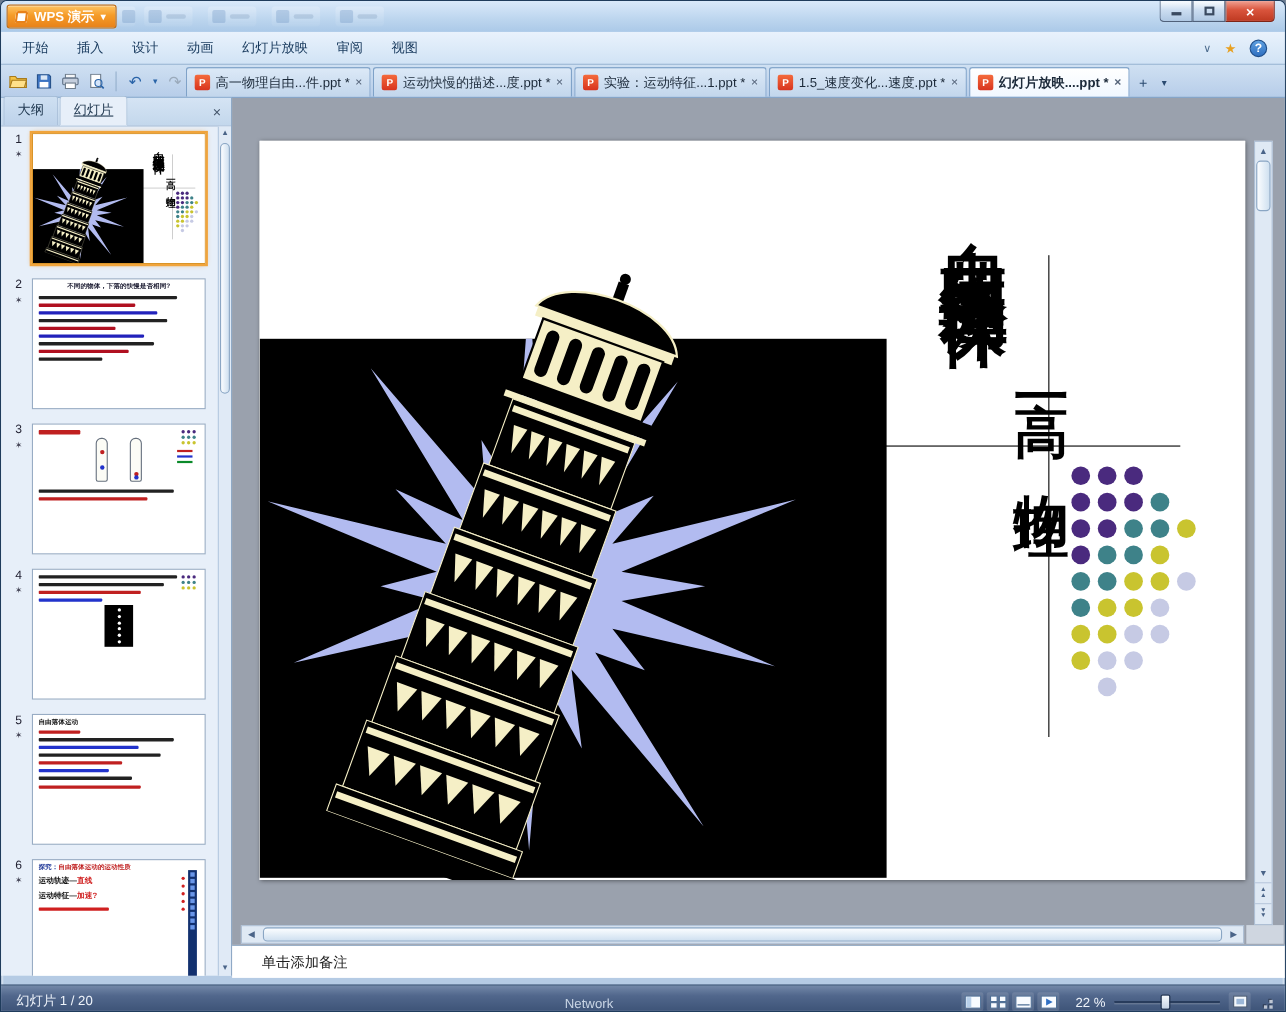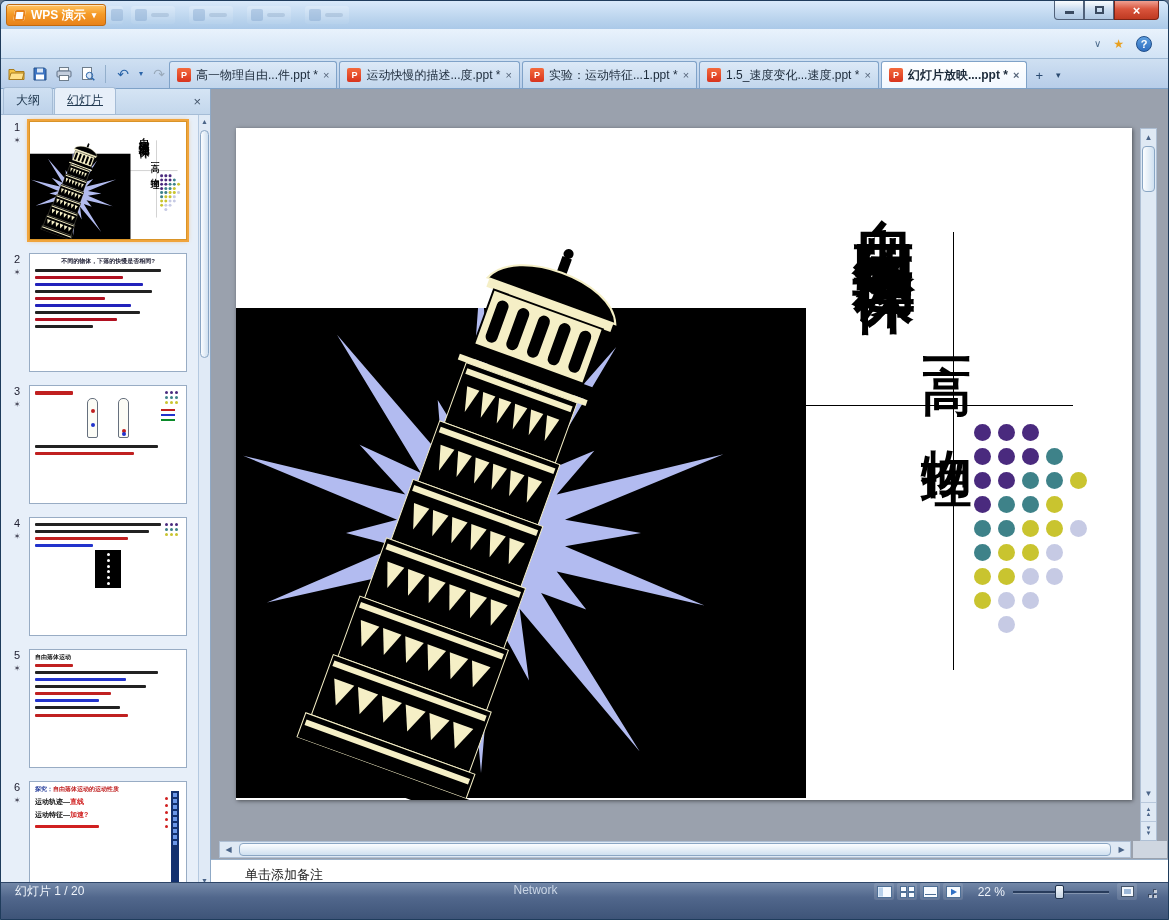--- a/index.html
+++ b/index.html
@@ -111,23 +111,23 @@
   .scroll-corner{position:absolute;left:922px;top:752px;width:34px;height:17px;background:#cfd6e0;}
   .v-scroll{position:absolute;left:929px;top:39px;width:17px;height:713px;display:flex;flex-direction:column;
             background:#dfe9f4;border:1px solid #aebfd4;}
   .vs-btn{height:17px;font-size:8px;color:#4a6488;display:flex;align-items:center;justify-content:center;flex:none;}
   .vs-btn.dbl{height:19px;flex-direction:column;border-top:1px solid #b8c8dc;}
   .vs-btn.dbl span{font-size:6px;line-height:5px;}
   .vs-track{flex:1;position:relative;}
   .vs-thumb{position:absolute;left:1px;right:1px;top:0;height:46px;border-radius:4px;border:1px solid #8aa6c4;
             background:linear-gradient(90deg,#fbfdff,#cfe0f0);}
   .notes{position:absolute;left:0;right:0;top:770px;height:30px;background:#fff;border-top:1px solid #9ab0c8;
-         display:flex;align-items:center;padding-left:34px;font-size:13px;color:#222;}
+         display:flex;align-items:center;padding-left:27px;font-size:13px;color:#222;}
   
-  .statusbar{position:absolute;left:0;right:0;bottom:0;height:37px;display:flex;align-items:flex-start;padding:0 10px 0 14px;
+  .statusbar{position:absolute;left:0;right:0;bottom:0;height:24px;display:flex;align-items:flex-end;padding:0 10px 0 14px;
              background:linear-gradient(#7388a8,#51678c 40%,#3e5478);border-top:1px solid #2e4668;color:#eef3fa;font-size:12px;gap:45px;}
   .sb-left{flex:none;}
   .sb-center{position:absolute;left:0;right:0;text-align:center;transform:translateX(-49px);color:#c9d5e5;}
   .sb-right{margin-left:auto;display:flex;align-items:center;gap:8px;}
   .sb-icons{display:flex;gap:3px;align-items:center;}
   .sbicon{width:20px;height:17px;display:flex;align-items:center;justify-content:center;border-radius:2px;
           background:rgba(255,255,255,.12);}
   .sb-zoom{min-width:34px;text-align:right;}
   .zoom-slider{position:relative;width:96px;height:16px;}
   .zs-track{position:absolute;left:0;right:0;top:7px;height:2px;background:#283c5c;box-shadow:0 1px 0 rgba(255,255,255,.25);}
@@ -185,20 +185,29 @@
       <div class="win-btn">
           <span class="maxbox"></span>
         </div>
       <div class="win-btn close">
           <span>×</span>
         </div>
     </div>
   </div>
 
   <div class="menubar">
+    <div class="menu-items" id="menuitems">
+        <div class="menu-item">开始</div>
+        <div class="menu-item">插入</div>
+        <div class="menu-item">设计</div>
+        <div class="menu-item">动画</div>
+        <div class="menu-item">幻灯片放映</div>
+        <div class="menu-item">审阅</div>
+        <div class="menu-item">视图</div>
+      </div>
     <div class="menubar-right">
       <span class="mb-chev">∨</span>
       <span class="mb-star">★</span>
       <span class="mb-help">?</span>
     </div>
   </div>
 
   <div class="toolrow">
     <div class="quick" id="quickbar">
         <div class="qbtn">

